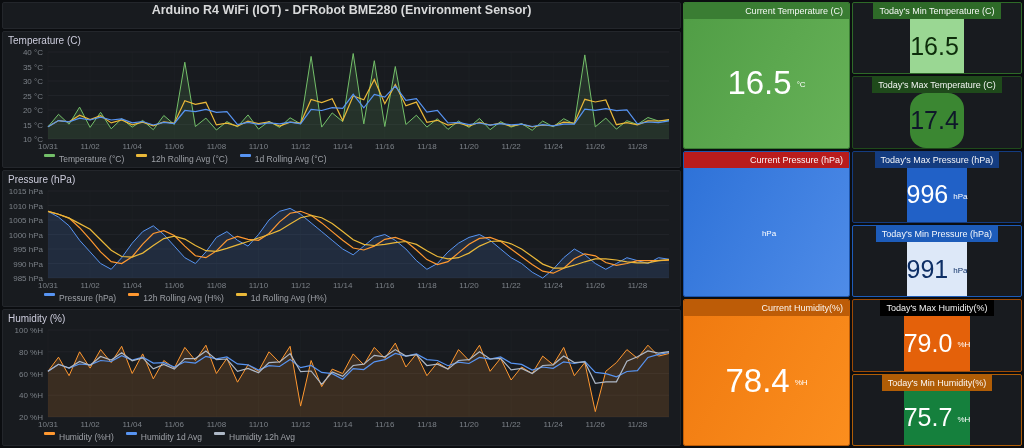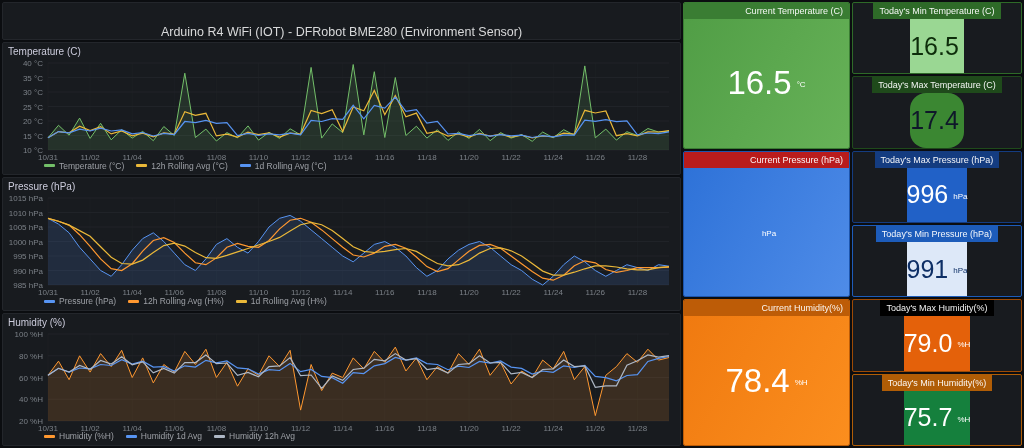--- a/index.html
+++ b/index.html
@@ -2,30 +2,30 @@
 <html><head>
 <meta charset="utf-8">
 <style>
   * { box-sizing: border-box; margin: 0; padding: 0; }
   html,body { width:1024px; height:448px; overflow:hidden; }
   body { background:#0b0d10; font-family:"Liberation Sans", sans-serif; color:#d8d9da; }
   .dashboard { display:flex; gap:2px; padding:2px; width:100%; height:100%; }
   .left-col { width:679px; display:flex; flex-direction:column; gap:2px; }
   .right-col { flex:1; display:flex; flex-direction:column; gap:2px; }
   .panel { background:#181b1f; border:1px solid #23262b; border-radius:2px; }
-  .header-panel { height:38px; display:flex; align-items:flex-end; justify-content:center;
-                  font-size:12.5px; color:#d8d9da; }
+  .header-panel { height:27px; display:flex; align-items:flex-start; justify-content:center;
+                  font-size:12.5px; color:#d8d9da;font-weight:bold; }
   .clock-panel { height:27px; display:flex; align-items:center; justify-content:center;
                  font-size:18px; letter-spacing:1.5px; color:#e3e4e6; }
   .chart-panel { flex:1; display:flex; flex-direction:column; padding:3px 5px 2px 5px; min-height:0; }
   .chart-title { font-size:10px; color:#ccccdc; height:13px; flex:0 0 13px; }
   .chart-area { flex:1; min-height:0; }
   .chart-area text { fill:#7b8087; font-size:8px; font-family:"Liberation Sans",sans-serif; }
   .chart-legend { flex:0 0 13px; display:flex; align-items:center; gap:12px; padding-left:36px; }
-  .legend-item { display:flex; align-items:center; gap:4px; font-size:8.5px; color:#9da0a6; cursor:pointer; }
+  .legend-item { display:flex; gap:4px; font-size:8.5px; color:#9da0a6; cursor:pointer; }
   .legend-marker { display:inline-block; width:11px; height:3px; border-radius:1px; background:#888; }
   .stat-group { flex:1; display:flex; gap:2px; min-height:0; }
   .stat-current { width:167px; flex:0 0 167px;text-align:right; }
   .minmax { flex:1; display:flex; flex-direction:column; gap:2px; min-height:0; }
   .minmax .stat-panel { flex:1; min-height:0;align-items:center; }
   .stat-panel { display:flex; flex-direction:column; overflow:hidden; }
   .stat-header { flex:0 0 16px; font-size:9px; color:rgba(255,255,255,0.95);
                  padding:3px 6px 0 6px; white-space:nowrap; overflow:hidden; }
   .stat-body { flex:1; display:flex; align-items:center; justify-content:center; min-height:0; }
   .stat-current .stat-value { font-size:33px; }

